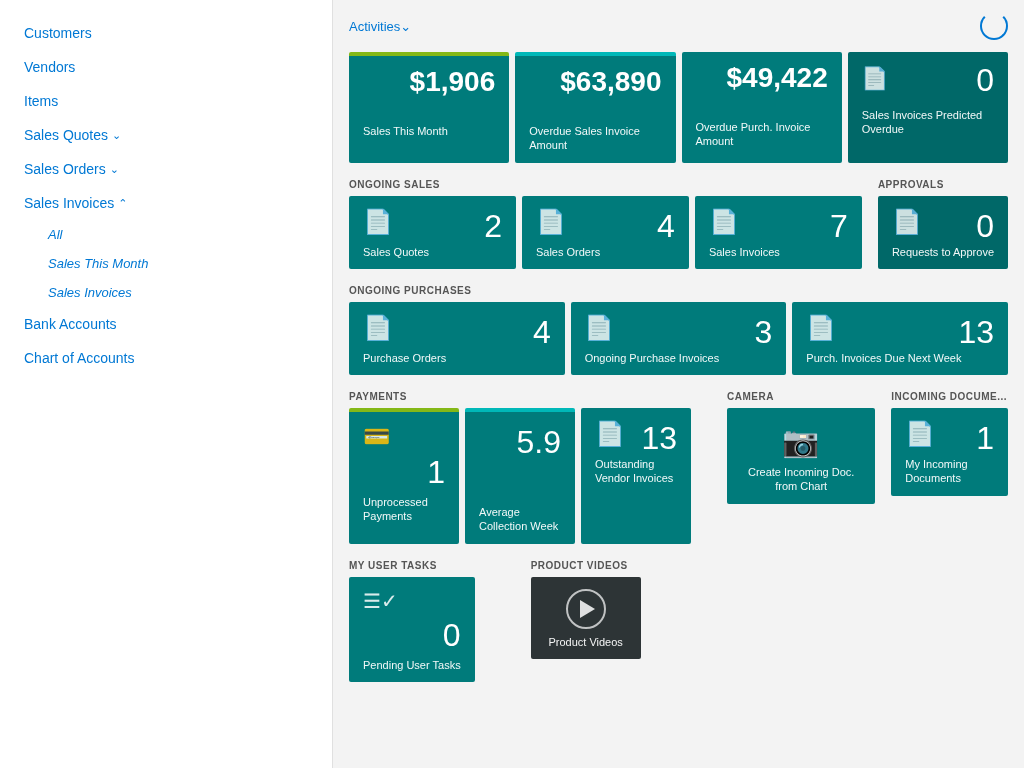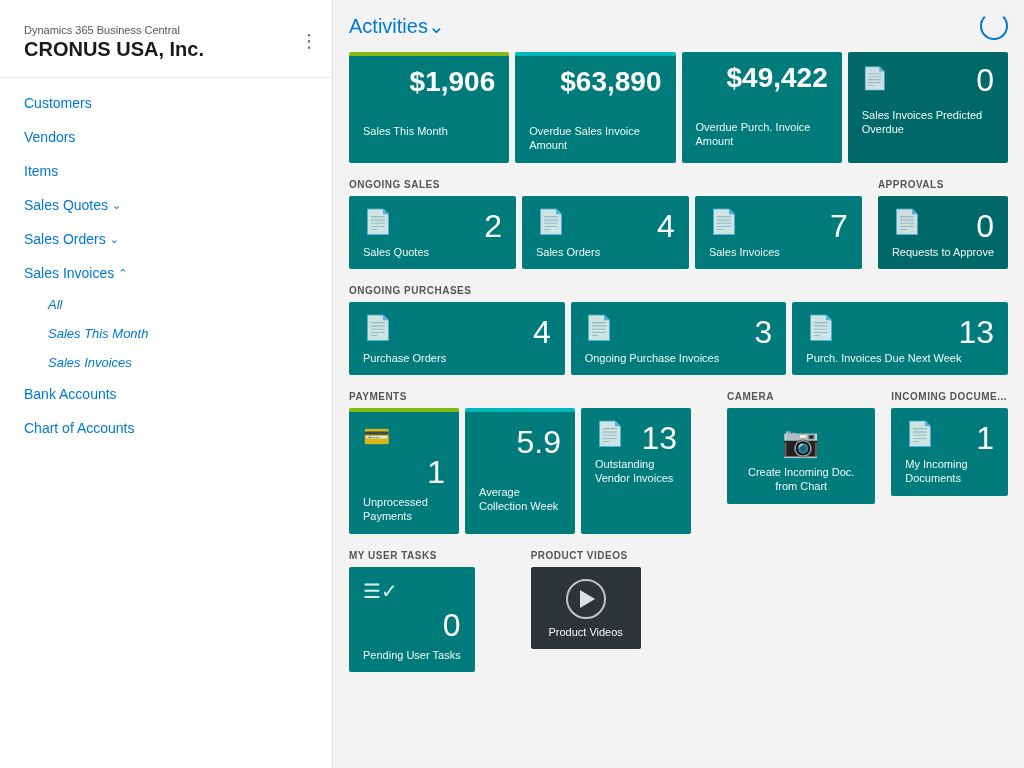--- a/index.html
+++ b/index.html
@@ -66,21 +66,21 @@
       position: relative;
     }
     .main-header {
       display: flex;
       justify-content: space-between;
       align-items: center;
       margin-bottom: 12px;
     }
     .activities-btn {
       color: #0078d4;
-      font-size: 20px;
+      font-size: 13px;
       cursor: pointer;
       display: flex;
       align-items: center;
       gap: 0;
       background: none;
       border: none;
     }
     .refresh-icon {
       width: 28px;
       height: 28px;
@@ -155,27 +155,20 @@
       border-top: 9px solid transparent;
       border-bottom: 9px solid transparent;
       border-left: 15px solid rgba(255,255,255,0.85);
       margin-left: 3px;
     }
   </style>
 </head>
 <body>
 
 <div class="sidebar">
-  <div style="position:relative;">
-    <div class="sidebar-header">
-      <div class="sidebar-app-name">Dynamics 365 Business Central</div>
-      <div class="sidebar-company">CRONUS USA, Inc.</div>
-    </div>
-    <div class="sidebar-dots">⋮</div>
-  </div>
 
   <div class="sidebar-nav-item">
     <span>Customers</span>
   </div>
   <div class="sidebar-nav-item">
     <span>Vendors</span>
   </div>
   <div class="sidebar-nav-item">
     <span>Items</span>
   </div>
@@ -316,21 +309,21 @@
       <div class="section-label">PAYMENTS</div>
       <div class="tiles-row">
 
         <div class="tile" style="background:#007b7b; border-top:4px solid #84b817;">
           <div style="font-size:22px; margin-bottom:4px; opacity:0.85;">💳</div>
           <div style="display:flex;justify-content:flex-end;font-size:32px;font-weight:300;margin-bottom:4px;">1</div>
           <div class="tile-label">Unprocessed Payments</div>
         </div>
 
         <div class="tile" style="background:#007b7b; border-top:4px solid #00b8b8;">
-          <div style="text-align:right;font-size:32px;font-weight:300;margin-bottom:24px;">5.9</div>
+          <div style="text-align:right;font-size:32px;font-weight:300;margin-bottom:44px;">5.9</div>
           <div class="tile-label">Average Collection Week</div>
         </div>
 
         <div class="tile" style="background:#007b7b;">
           <div style="display:flex;align-items:flex-start;gap:6px;">
             <span style="font-size:24px;opacity:0.8;">📄</span>
             <div style="flex:1;text-align:right;font-size:32px;font-weight:300;">13</div>
           </div>
           <div class="tile-label">Outstanding Vendor Invoices</div>
         </div>

